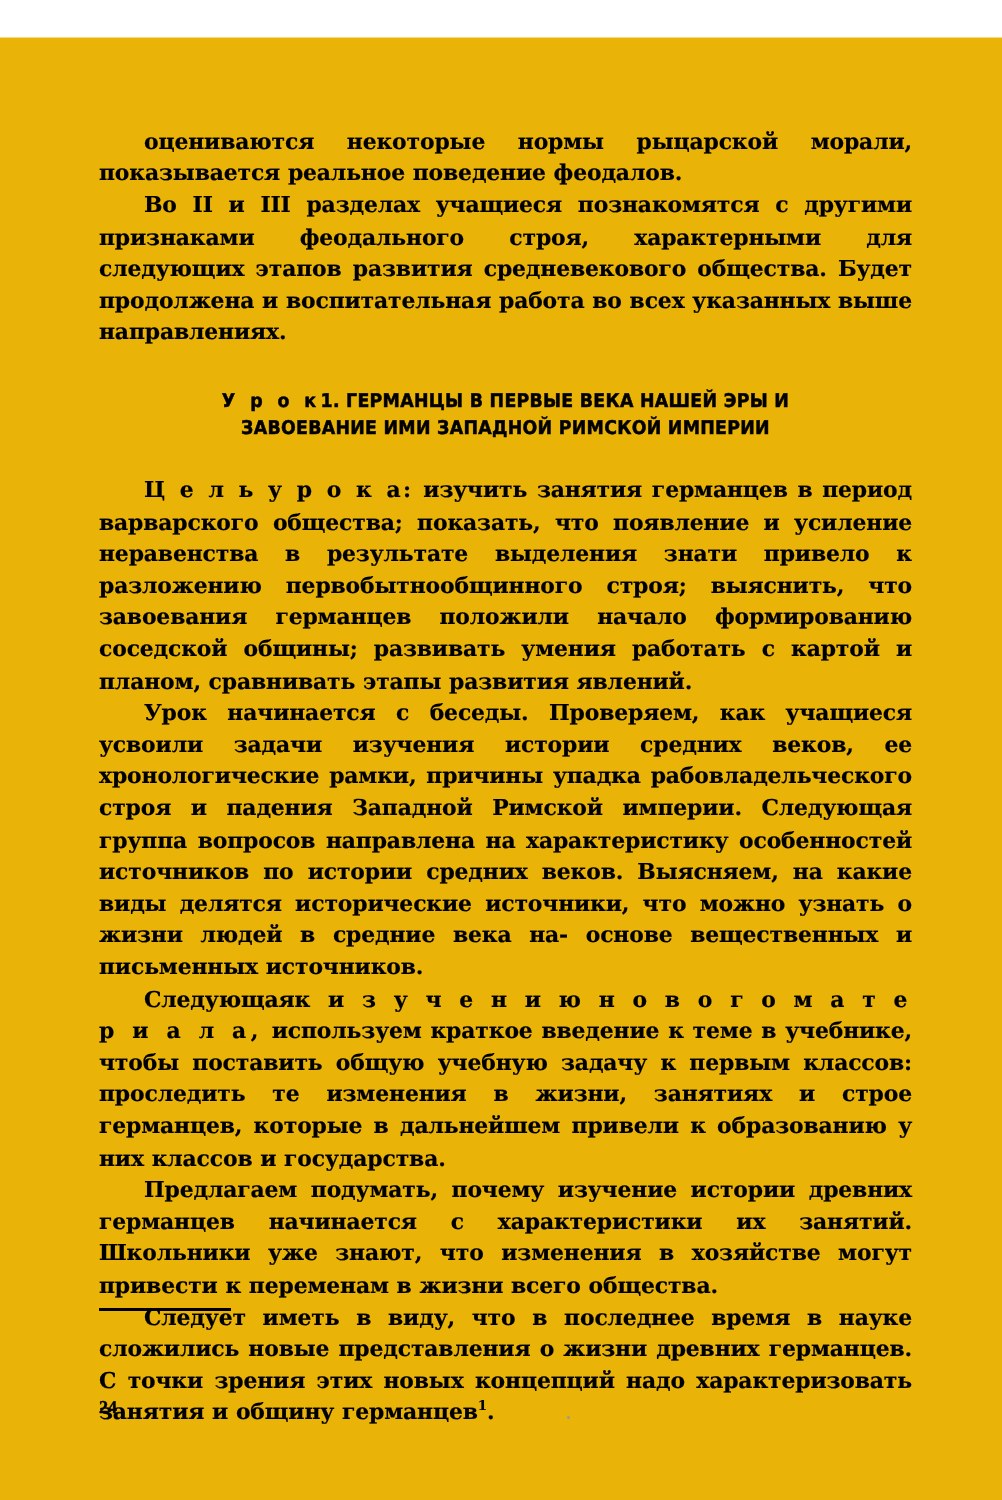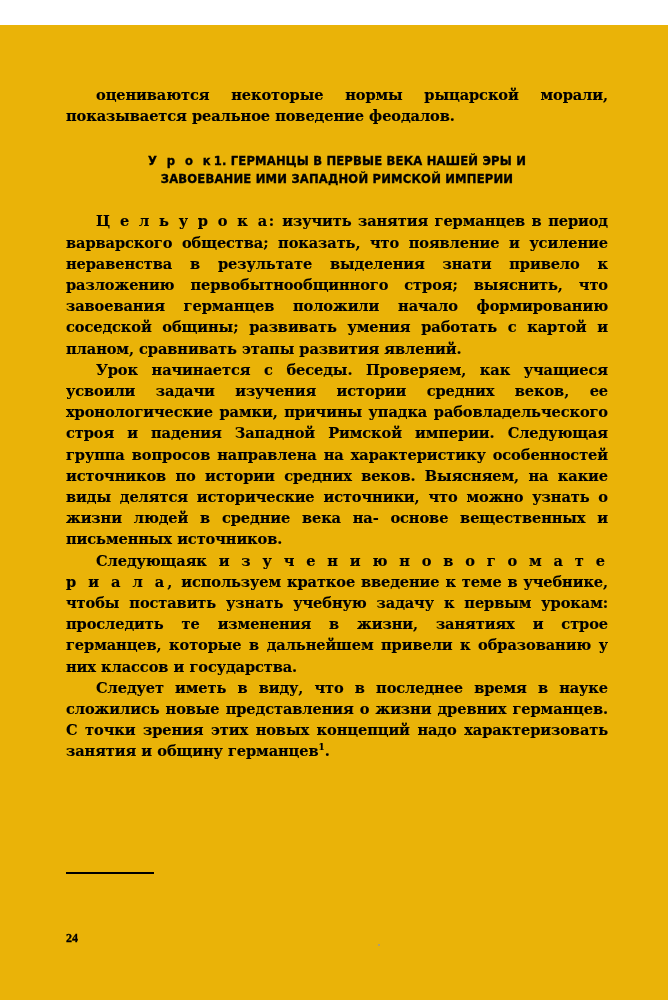--- a/index.html
+++ b/index.html
@@ -140,37 +140,39 @@
 </style>
 </head>
 <body>
 
 <div class="page">
 
   <div class="column">
 
     <p class="para">оцениваются некоторые нормы рыцарской морали, показывается реальное поведение феодалов.</p>
 
+    <p class="para">Во II и III разделах учащиеся познакомятся с другими признаками феодального строя, характерными для следующих этапов развития средневекового общества. Будет продолжена и воспитательная работа во всех указанных выше направлениях.</p>
 
     <div class="gap-before-heading"></div>
 
     <div class="lesson-heading">
       <span class="lesson-word">У р о к</span><span>1. ГЕРМАНЦЫ В ПЕРВЫЕ ВЕКА НАШЕЙ ЭРЫ И</span>
       <span class="hl2">ЗАВОЕВАНИЕ ИМИ ЗАПАДНОЙ РИМСКОЙ ИМПЕРИИ</span>
     </div>
 
     <div class="gap-after-heading"></div>
 
     <p class="para"><span class="sp-tight">Ц е л ь  у р о к а:</span><span> изучить занятия германцев в период варварского общества; показать, что появление и усиление неравенства в результате выделения знати привело к разложению первобытнообщинного строя; выяснить, что завоевания германцев положили начало формированию соседской общины; развивать умения работать с картой и планом, сравнивать этапы развития явлений.</span></p>
 
     <p class="para">Урок начинается с беседы. Проверяем, как учащиеся усвоили задачи изучения истории средних веков, ее хронологические рамки, причины упадка рабовладельческого строя и падения Западной Римской империи. Следующая группа вопросов направлена на характеристику особенностей источников по истории средних веков. Выясняем, на какие виды делятся исторические источники, что можно узнать о жизни людей в средние века на- основе вещественных и письменных источников.</p>
 
-    <p class="para"><span>Следующая</span><span class="sp">к  и з у ч е н и ю  н о в о г о  м а т е р и а л а,</span><span> используем краткое введение к теме в учебнике, чтобы поставить узнать учебную задачу к первым урокам: проследить те изменения в жизни, занятиях и строе германцев, которые в дальнейшем привели к образованию у них классов и государства.</span></p>
+    <p class="para"><span>Следующая</span><span class="sp">к  и з у ч е н и ю  н о в о г о  м а т е р и а л а,</span><span> используем краткое введение к теме в учебнике, чтобы поставить общую учебную задачу к первым классов: проследить те изменения в жизни, занятиях и строе германцев, которые в дальнейшем привели к образованию у них классов и государства.</span></p>
 
 
+    <p class="para">Предлагаем подумать, почему изучение истории древних германцев начинается с характеристики их занятий. Школьники уже знают, что изменения в хозяйстве могут привести к переменам в жизни всего общества.</p>
 
     <p class="para"><span>Следует иметь в виду, что в последнее время в науке сложились новые представления о жизни древних германцев. С точки зрения этих новых концепций надо характеризовать занятия и общину германцев</span><sup class="fn">1</sup><span>.</span></p>
 
   </div>
 
   <div class="footnote-block">
     <div class="footnote-rule"></div>
   </div>
 
   <div class="page-number">24</div>

